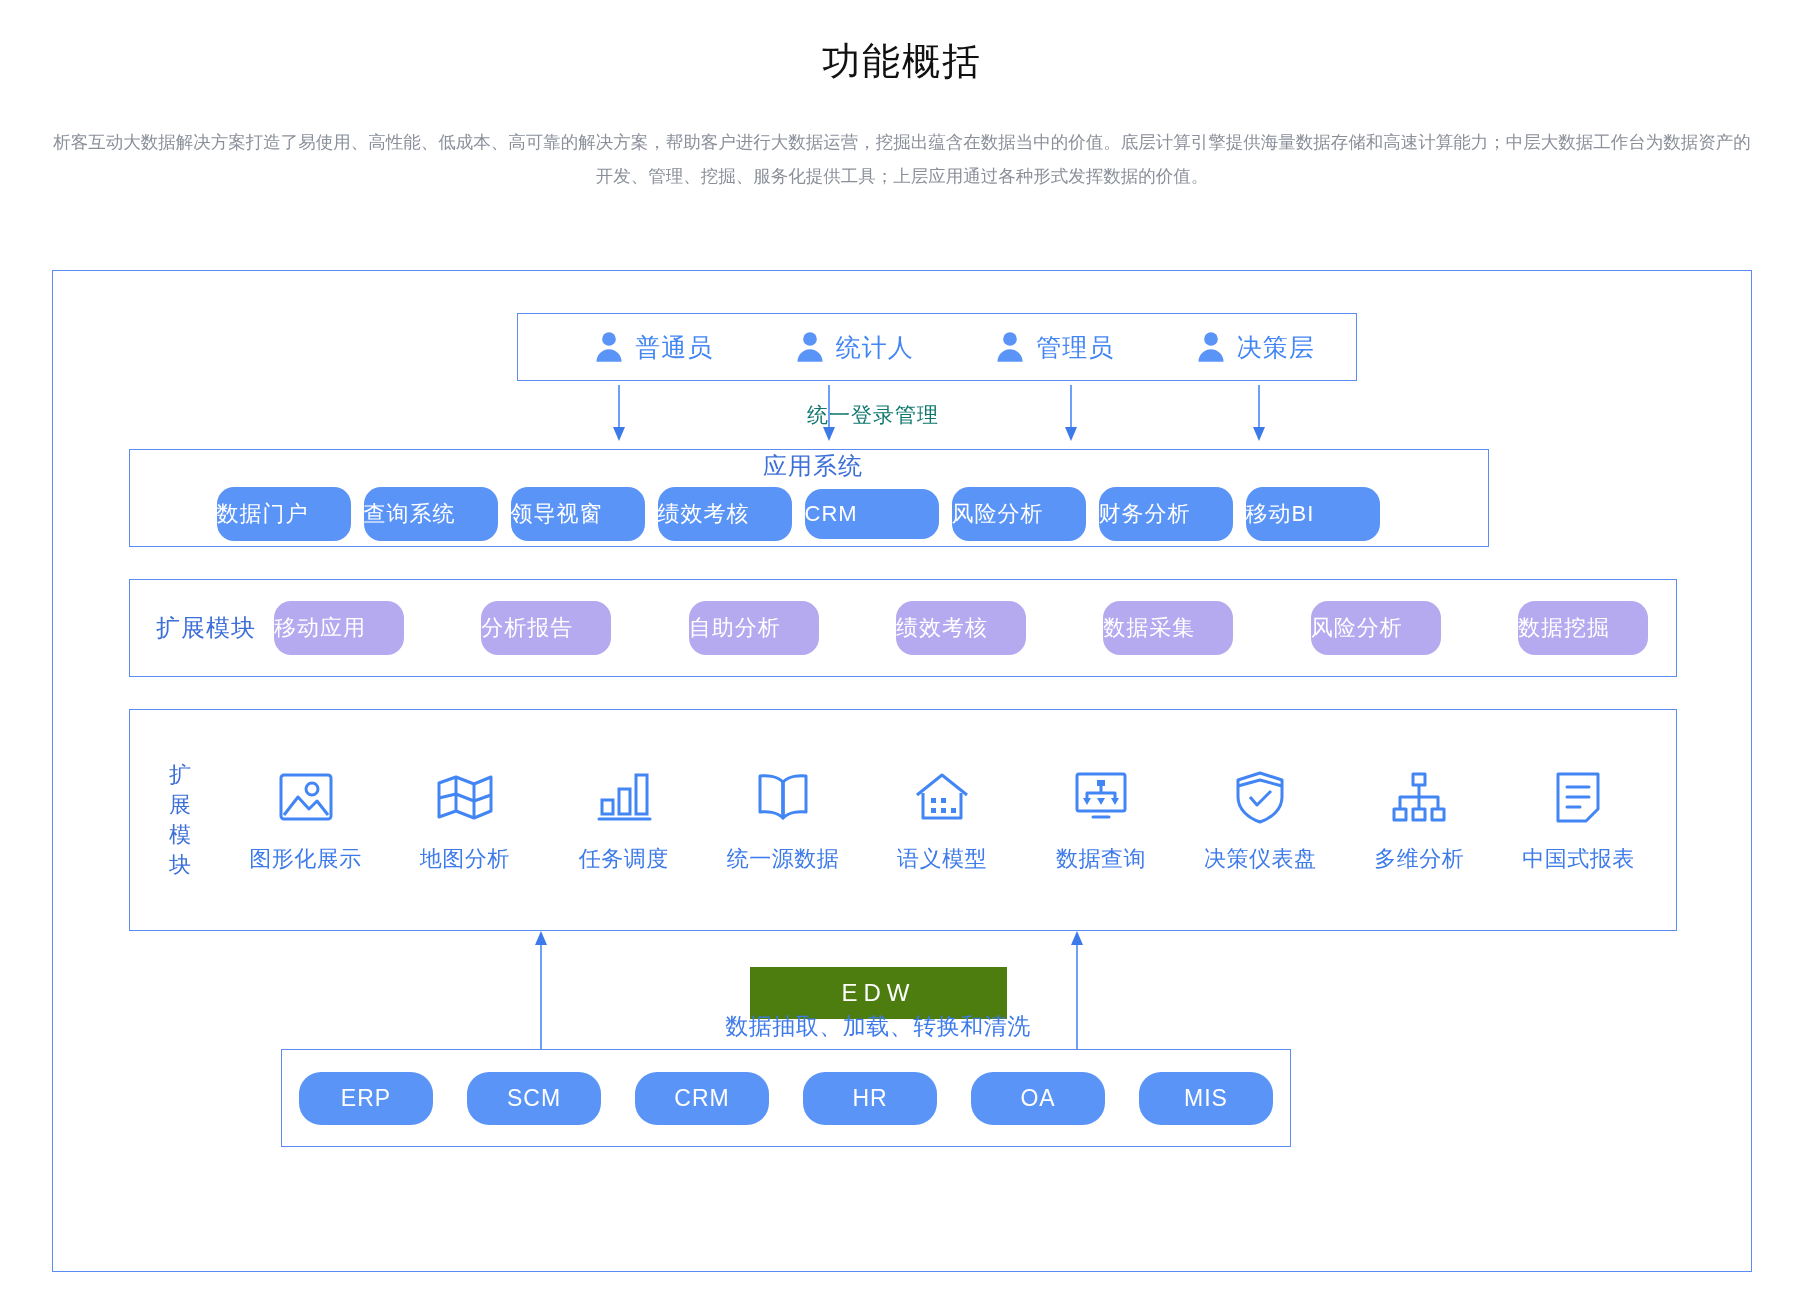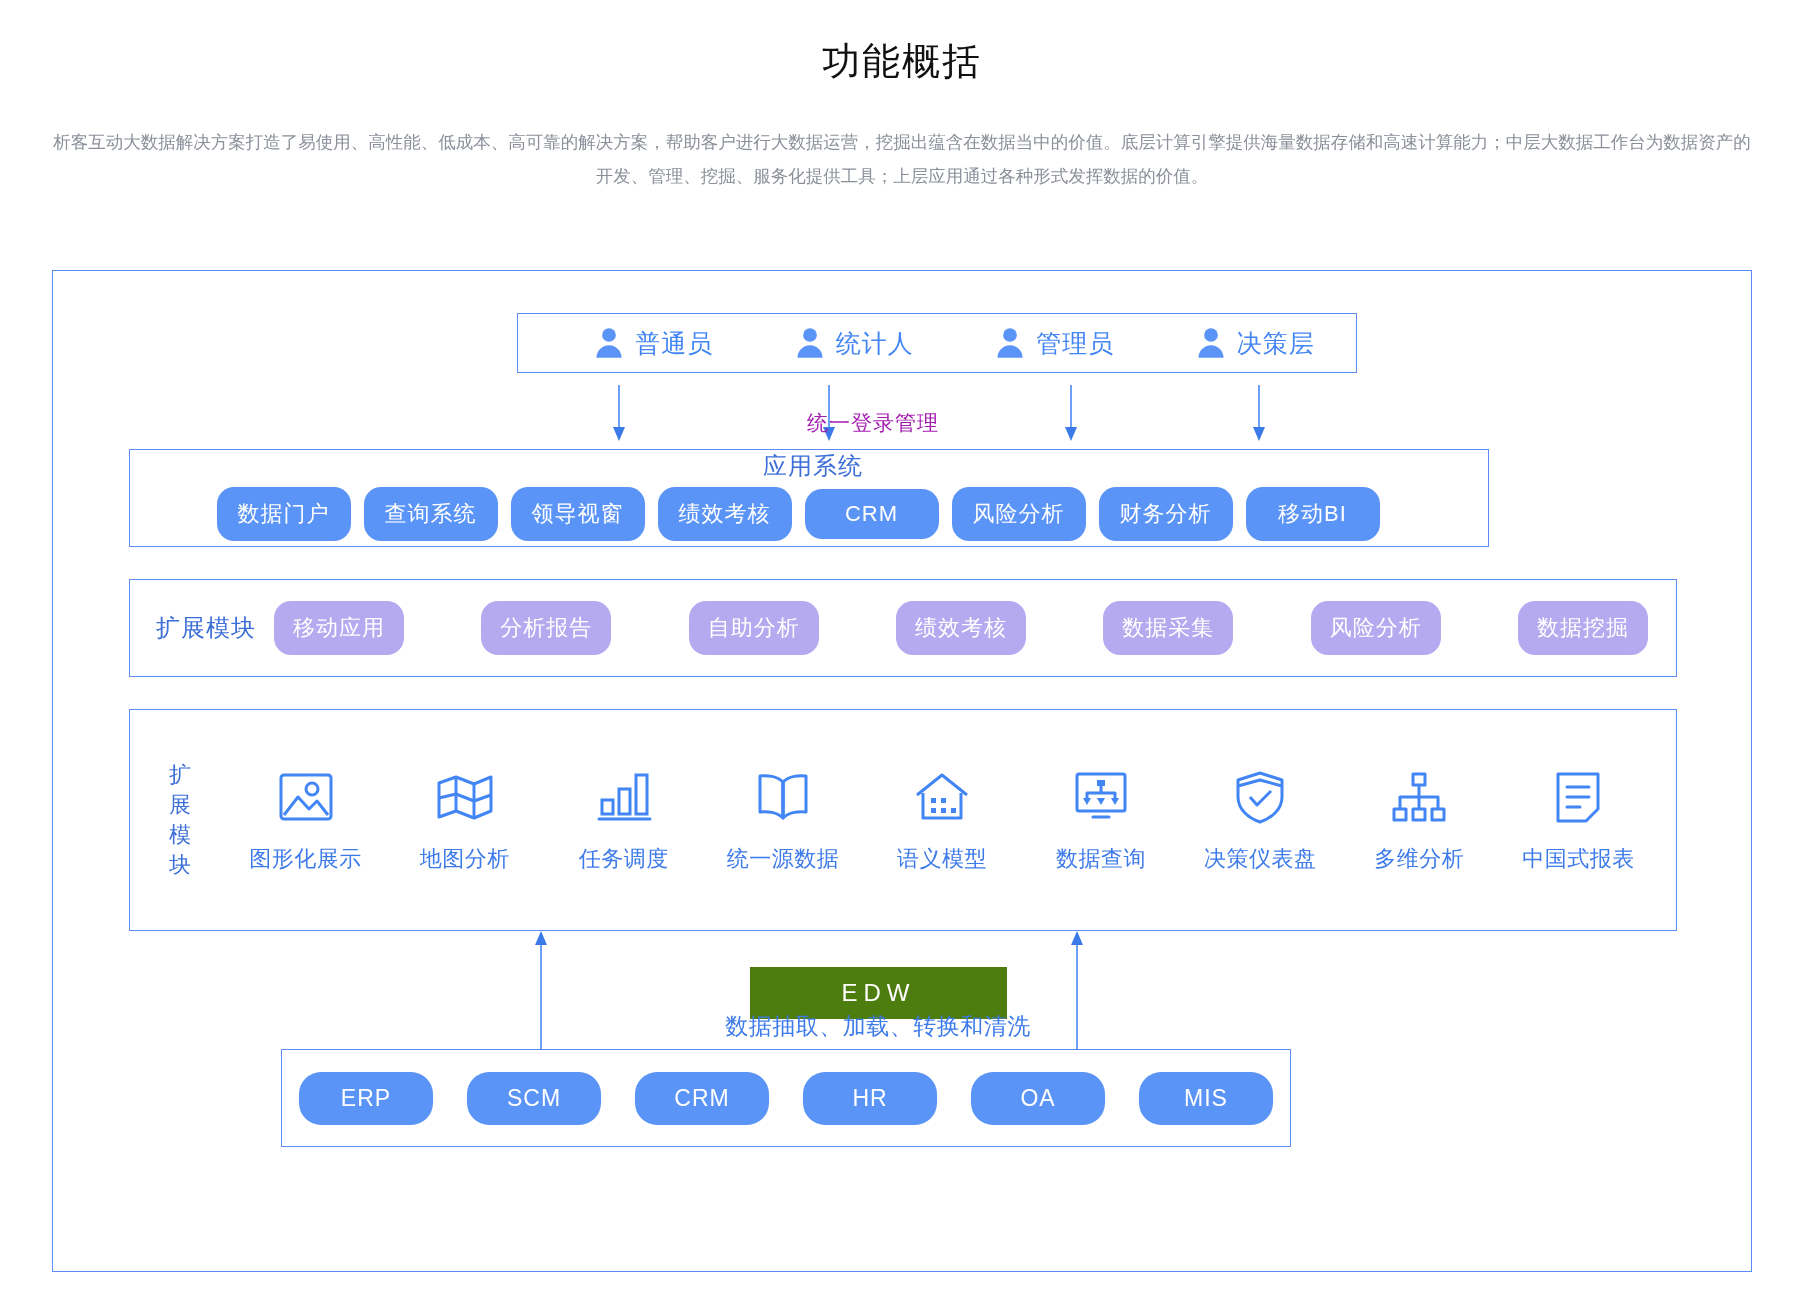--- a/index.html
+++ b/index.html
@@ -37,21 +37,21 @@
     left: 52px; top: 270px;
     width: 1700px; height: 1002px;
     border: 1.6px solid #5b8cf5;
     background: #fff;
   }
 
   
   .roles-box {
     position: absolute;
     left: 464px; top: 42px;
-    width: 840px; height: 60px;
+    width: 840px; height: 68px;
     border: 1.4px solid #5b8cf5;
     display: flex;
     align-items: center;
     justify-content: space-around;
     background: #fff;
     padding-left: 36px;
   }
   .role {
     display: flex; align-items: center; gap: 12px;
   }
@@ -67,22 +67,22 @@
     position: absolute;
     left: 464px; top: 110px;
     width: 840px; height: 68px;
   }
   .arr-down {
     position: absolute; top: 4px;
     width: 14px; height: 56px;
   }
   .login-label {
     position: absolute;
-    left: 290px; top: 28px;
-    color: #a21caf;
+    left: 290px; top: 20px;
+    color: #0f766e;
     font-size: 21px;
     letter-spacing: 1px;
     white-space: nowrap;
   }
 
   
   .row-box {
     position: absolute;
     border: 1.4px solid #5b8cf5;
     background: #fff;
@@ -102,21 +102,20 @@
     display: flex;
     flex: 1 1 auto;
     align-items: center;
     justify-content: space-between;
     padding-right: 22px;
   }
   .chip {
     color: #ffffff;
     font-size: 22px;
     letter-spacing: 1px;
-    text-align: center;
     padding: 12px 0;
     white-space: nowrap;
     border-radius: 17px;
   }
   .chip.blue { background: #5b94f7; }
   .chip.purple { background: #b5aaf0; }
 
   
   #app-row { left: 76px; top: 178px; width: 1360px; height: 98px; flex-direction: column; }
   #app-row .chip { width: 134px; }

